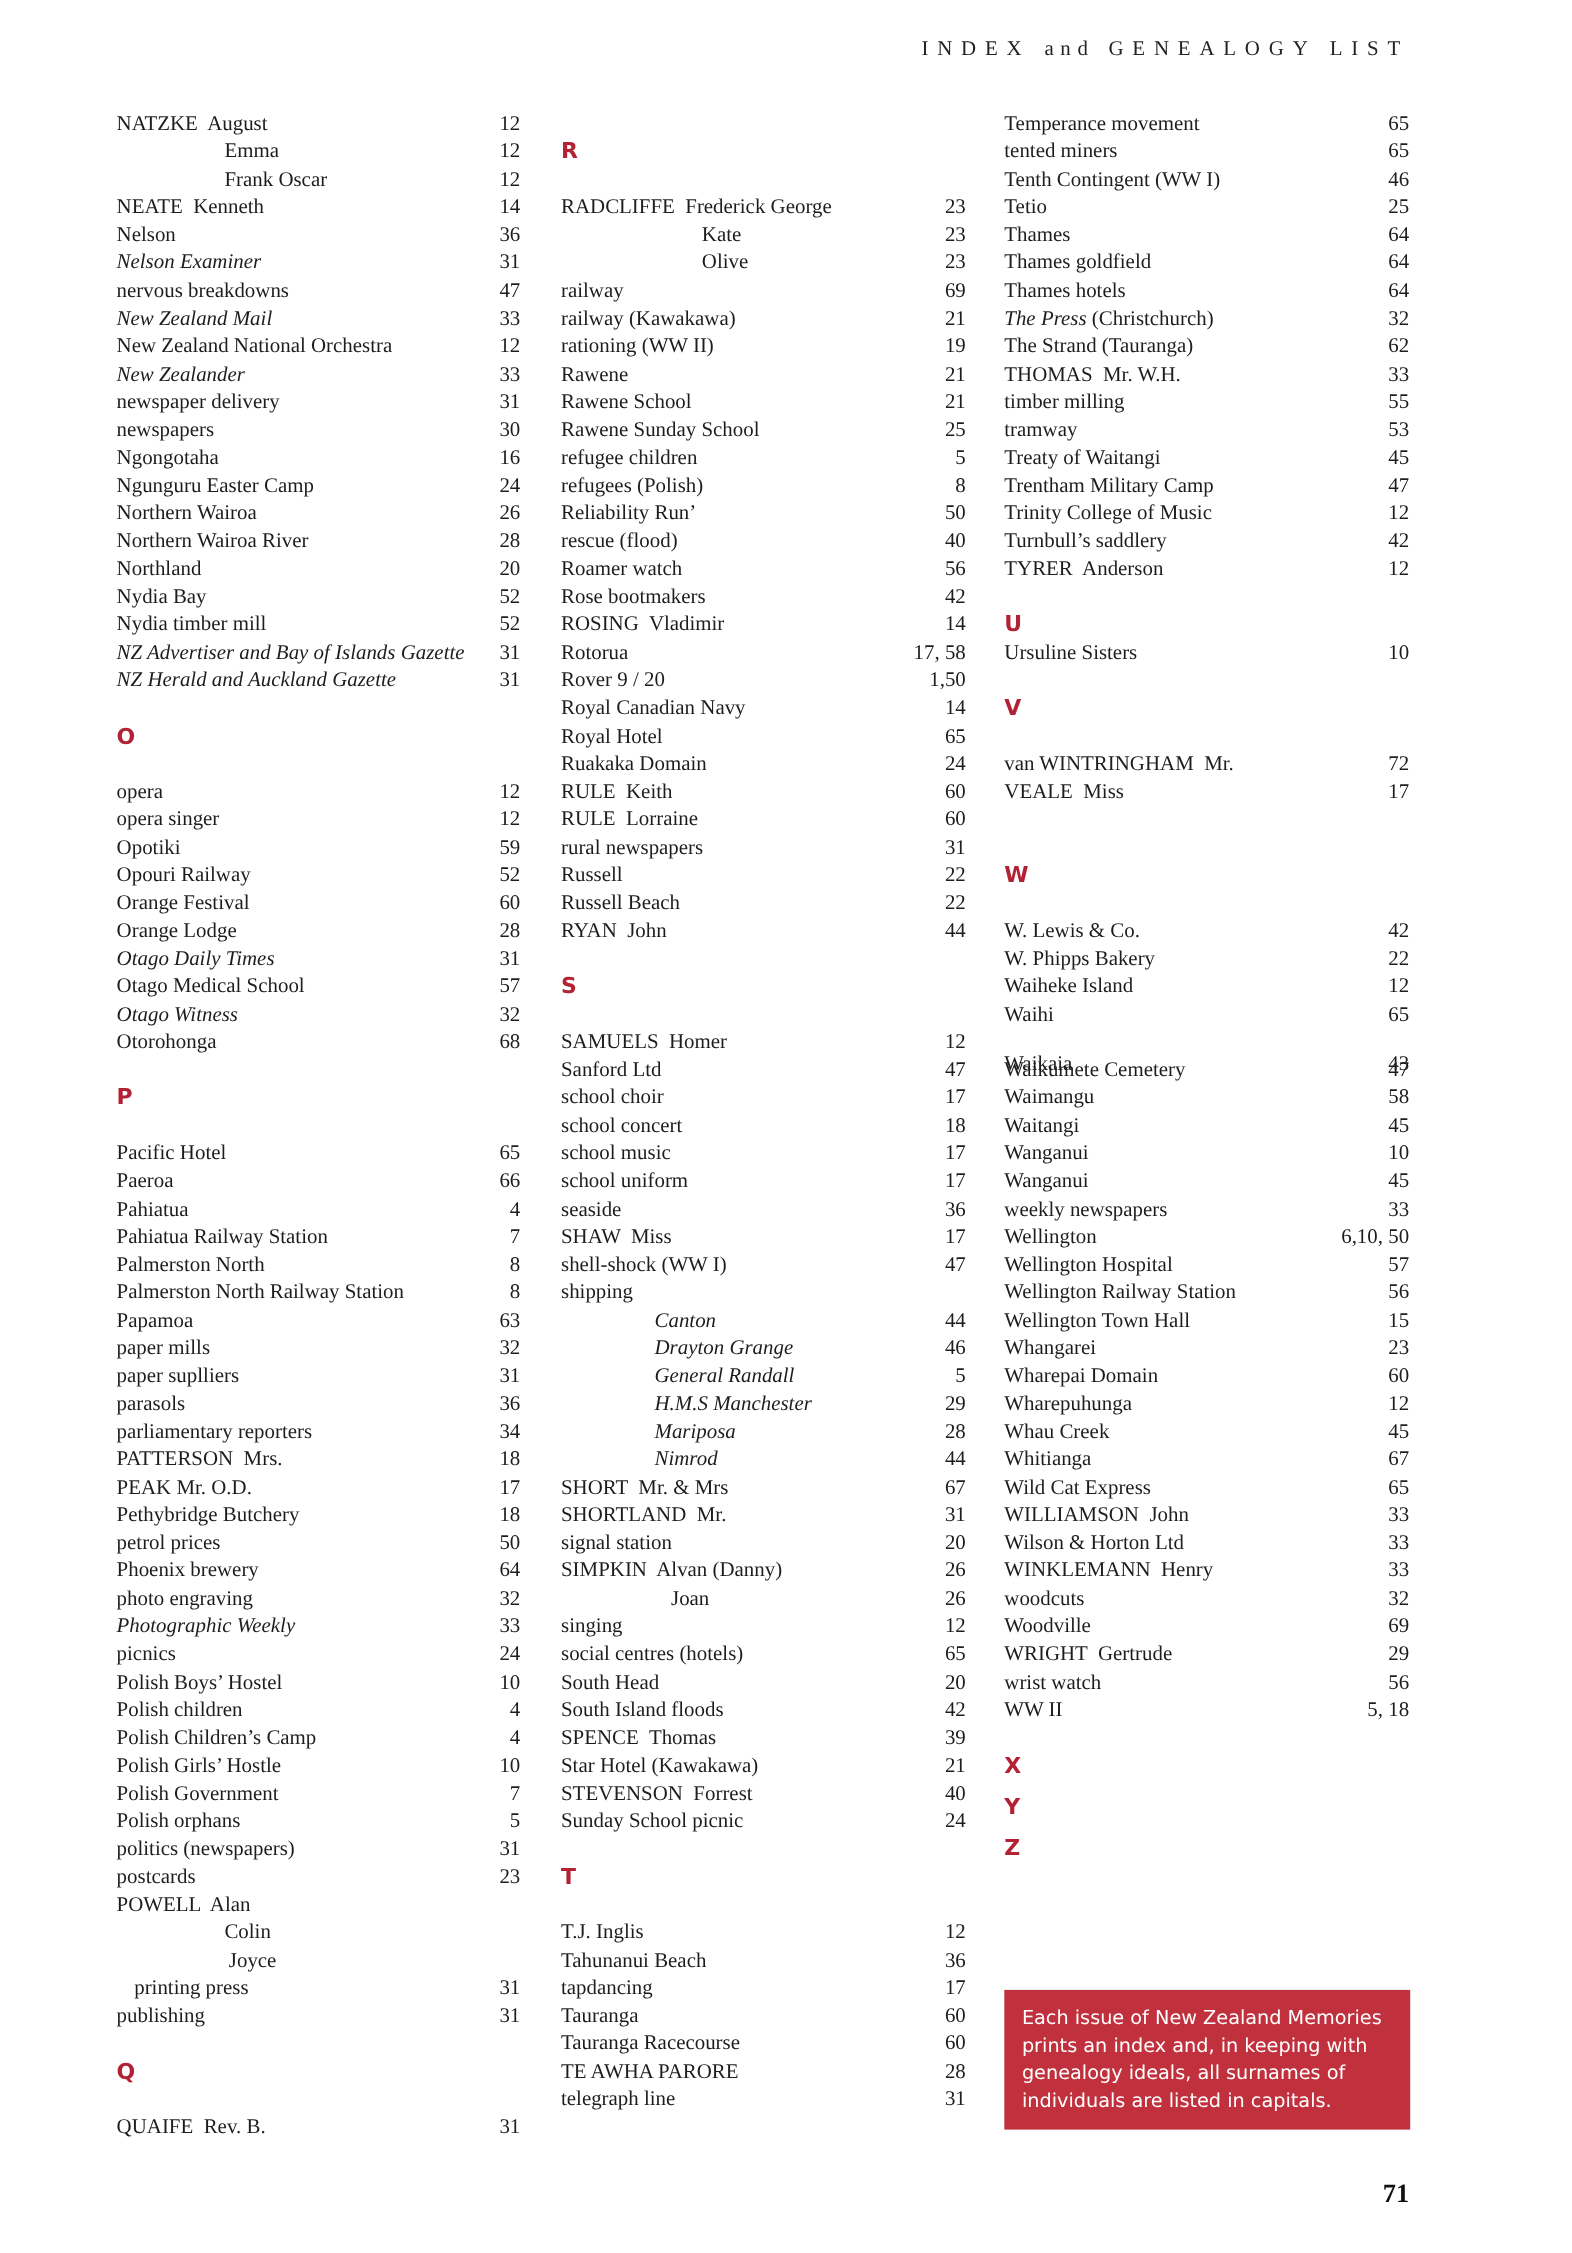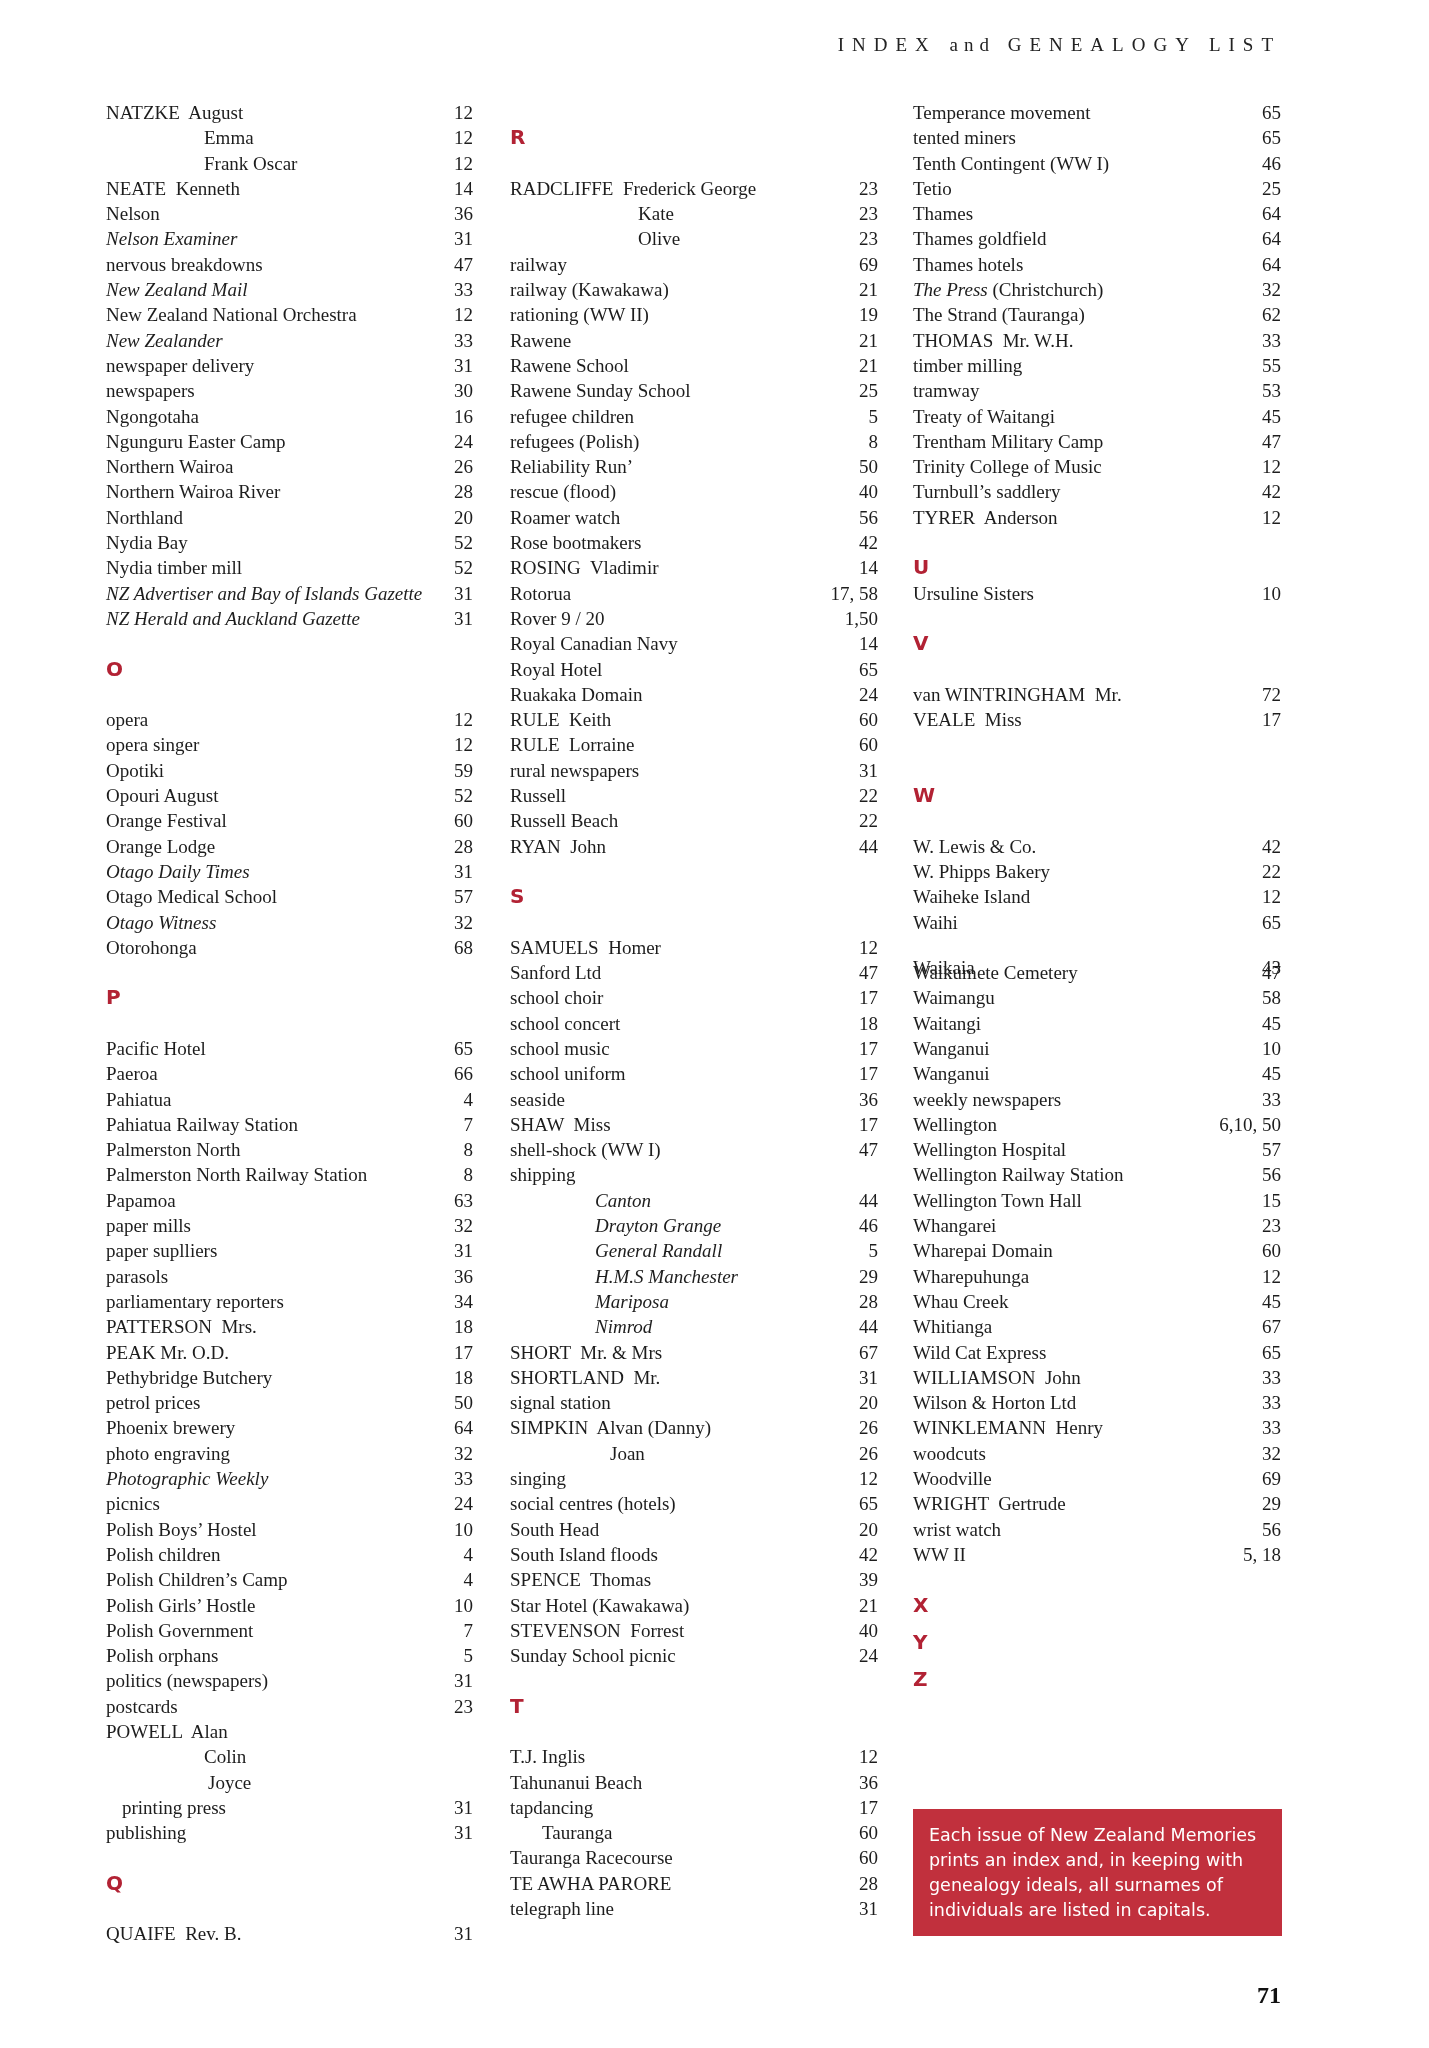--- a/index.html
+++ b/index.html
@@ -136,21 +136,21 @@
     </div>
     <div class="entry">
       <span class="term" style="white-space: pre;">opera singer</span>
       <span class="pages">12</span>
     </div>
     <div class="entry">
       <span class="term" style="white-space: pre;">Opotiki</span>
       <span class="pages">59</span>
     </div>
     <div class="entry">
-      <span class="term" style="white-space: pre;">Opouri August</span>
+      <span class="term" style="white-space: pre;">Opouri Railway</span>
       <span class="pages">52</span>
     </div>
     <div class="entry">
       <span class="term" style="white-space: pre;">Orange Festival</span>
       <span class="pages">60</span>
     </div>
     <div class="entry">
       <span class="term" style="white-space: pre;">Orange Lodge</span>
       <span class="pages">28</span>
     </div>
@@ -549,21 +549,21 @@
     </div>
     <div class="entry">
       <span class="term" style="white-space: pre;">Tahunanui Beach</span>
       <span class="pages">36</span>
     </div>
     <div class="entry">
       <span class="term" style="white-space: pre;">tapdancing</span>
       <span class="pages">17</span>
     </div>
     <div class="entry">
-      <span class="term" style="white-space: pre; margin-left: 32px;">Tauranga</span>
+      <span class="term" style="white-space: pre;">Tauranga</span>
       <span class="pages">60</span>
     </div>
     <div class="entry">
       <span class="term" style="white-space: pre;">Tauranga Racecourse</span>
       <span class="pages">60</span>
     </div>
     <div class="entry">
       <span class="term" style="white-space: pre;">TE AWHA PARORE</span>
       <span class="pages">28</span>
     </div>

